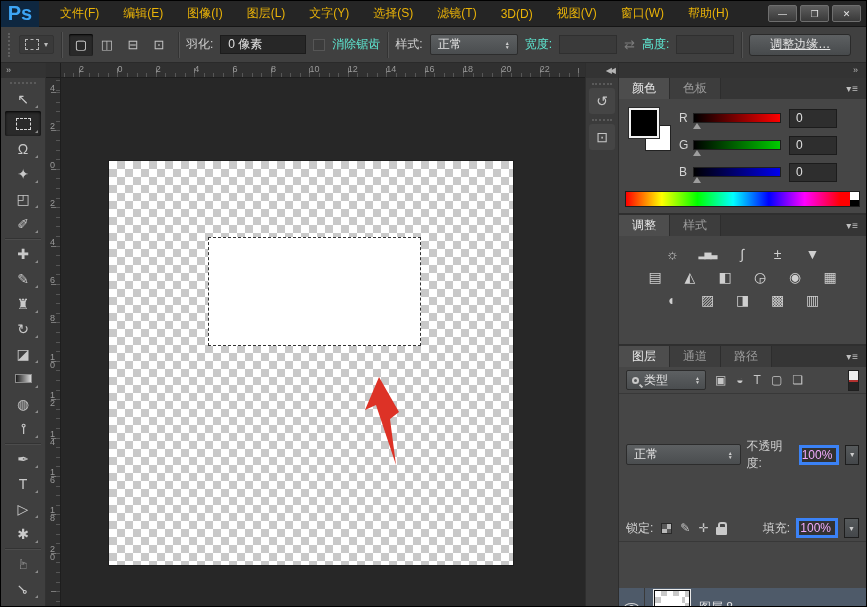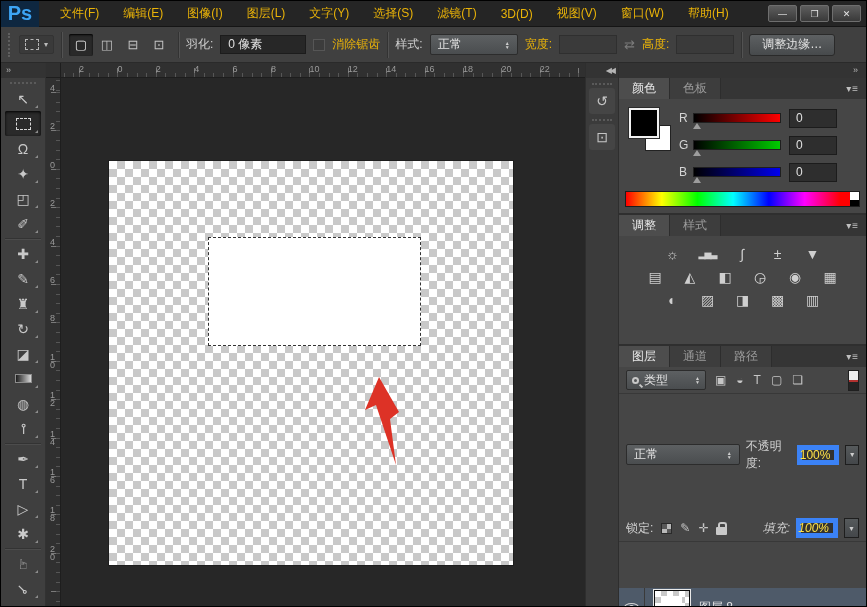--- a/index.html
+++ b/index.html
@@ -26,34 +26,34 @@
   .grip-v { height:24px; border-left:2px dotted #5f5f5f; margin-right:2px; }
   .tool-preview { display:flex; align-items:center; gap:5px; padding:3px 5px; border:1px solid #333;
                   border-radius:2px; background:#3a3a3a; }
   .tp-box { width:14px; height:11px; border:1px dashed #b5b5b5; }
   .dd-caret { font-size:8px; color:#bbb; }
   .modebtn { width:24px; height:22px; display:flex; align-items:center; justify-content:center;
              color:#c2c2c2; font-size:13px; border-radius:2px; }
   .modebtn.active { background:#292929; box-shadow:inset 0 1px 2px #000; color:#e8e8e8; }
   .vsep { width:1px; height:26px; background:#333; box-shadow:1px 0 0 #525252; }
   .optlabel { color:#cfcfcf; }
-  .optlabel.dim { color:#eab308; }
+  .optlabel.dim { color:#5eead4; }
   .inputbox { height:19px; min-width:86px; background:#272727; border:1px solid #1c1c1c;
               color:#e0e0e0; display:flex; align-items:center; padding:0 7px; }
   .inputbox.disabled { background:#3a3a3a; border-color:#2f2f2f; min-width:58px; }
   .checkbox { width:12px; height:12px; background:#3c3c3c; border:1px solid #6a6a6a; }
   .checkbox.dim { border-color:#565656; }
   .dropdown { height:21px; background:linear-gradient(#5d6062,#4a4d4f); border:1px solid #2c2c2c;
               border-radius:2px; display:flex; align-items:center; gap:8px; padding:0 7px;
               color:#e4e4e4; }
   .updown { display:flex; flex-direction:column; line-height:4px; font-size:5px; color:#d0d0d0;
             margin-left:auto; }
   .swap-icon { color:#7c7c7c; font-size:13px; }
   .refine-btn { height:22px; background:linear-gradient(#5d6062,#474a4c); border:1px solid #2a2a2a;
-                border-radius:3px; color:#e4e4e4; padding:0 12px; display:flex; align-items:center; }
+                border-radius:3px; color:#e4e4e4; padding:0 20px; display:flex; align-items:center;text-decoration:underline; }
 
   
   .main { display:flex; height:545px; }
 
   
   .toolbar { width:45px; background:#3f3f3f; border-right:1px solid #323232;
              display:flex; flex-direction:column; align-items:center; }
   .tb-head { width:100%; height:15px; background:#333; color:#b5b5b5; font-size:9px;
              padding-left:5px; line-height:15px; }
   .grip-h { width:26px; border-top:2px dotted #5a5a5a; margin:4px 0 2px; }
@@ -161,37 +161,37 @@
            border-radius:2px; display:flex; align-items:center; gap:5px; padding:0 5px; color:#e4e4e4; }
   .lens { width:7px; height:7px; border:2px solid #c7c7c7; border-radius:50%; position:relative; }
   .lens::after { content:""; position:absolute; width:2px; height:4px; background:#c7c7c7;
                  transform:rotate(-45deg); left:6px; top:5px; }
   .flt-icon { color:#c6c6c6; font-size:12px; }
   .toggle { width:11px; height:21px; margin-left:auto; border:1px solid #1f1f1f;
             background:linear-gradient(#ededed 0 45%,#b23230 45% 58%,#242424 58%); }
   .blendrow { height:29px; display:flex; align-items:center; gap:6px; padding:0 7px; }
   .blend-dd { width:126px; }
   .rowlabel { color:#d2d2d2; }
-  .valbox { width:42px; height:20px; background:#323232; border:5px solid #3b82f6; color:#fde047;
+  .valbox { width:42px; height:20px; background:#323232; border:3px solid #3b82f6; color:#f0abfc;
             display:flex; align-items:center; justify-content:flex-end; padding-right:4px; }
   .valarrow { width:15px; height:20px; background:linear-gradient(#565a5c,#44474a);
               border:1px solid #1e1e1e; color:#cdcdcd; font-size:7px; display:flex;
               align-items:center; justify-content:center; }
   .lockrow { height:27px; display:flex; align-items:center; gap:8px; padding:0 7px;
              border-bottom:1px solid #383838; }
   .lockicons { display:flex; align-items:center; gap:8px; }
   .lock-mini { color:#c6c6c6; font-size:12px; }
   .checker-mini { width:11px; height:11px; border:1px solid #2a2a2a;
                   background:conic-gradient(#b9b9b9 0 25%,#585858 0 50%,#b9b9b9 0 75%,#585858 0);
                   background-size:10px 10px; }
   .padlock { width:11px; height:8px; background:#c9c9c9; border-radius:1px; position:relative;
              margin-top:5px; }
   .padlock::before { content:""; position:absolute; left:2px; top:-5px; width:5px; height:5px;
                      border:2px solid #c9c9c9; border-bottom:none; border-radius:3px 3px 0 0; }
-  .fillgroup { margin-left:auto; display:flex; align-items:center; gap:6px;font-style:italic; }
+  .fillgroup { margin-left:auto; display:flex; align-items:center; gap:6px; }
   .layerlist { display:flex; flex-direction:column; }
   .layerrow { height:40px; display:flex; align-items:center; border-bottom:1px solid #3a3a3a;
               background:#464646; }
   .layerrow.selected { background:#4e5a69; }
   .eyewell { width:26px; height:40px; border-right:1px solid #3a3a3a; display:flex;
              align-items:center; justify-content:center; flex:none; }
   .eye { width:15px; height:9px; border:1px solid #d4d4d4; border-radius:50%; position:relative; }
   .eye::after { content:""; position:absolute; left:4px; top:1px; width:5px; height:5px;
                 border-radius:50%; background:#d4d4d4; }
   .eye-empty { width:13px; height:13px; background:#404040; border:1px solid #333;

